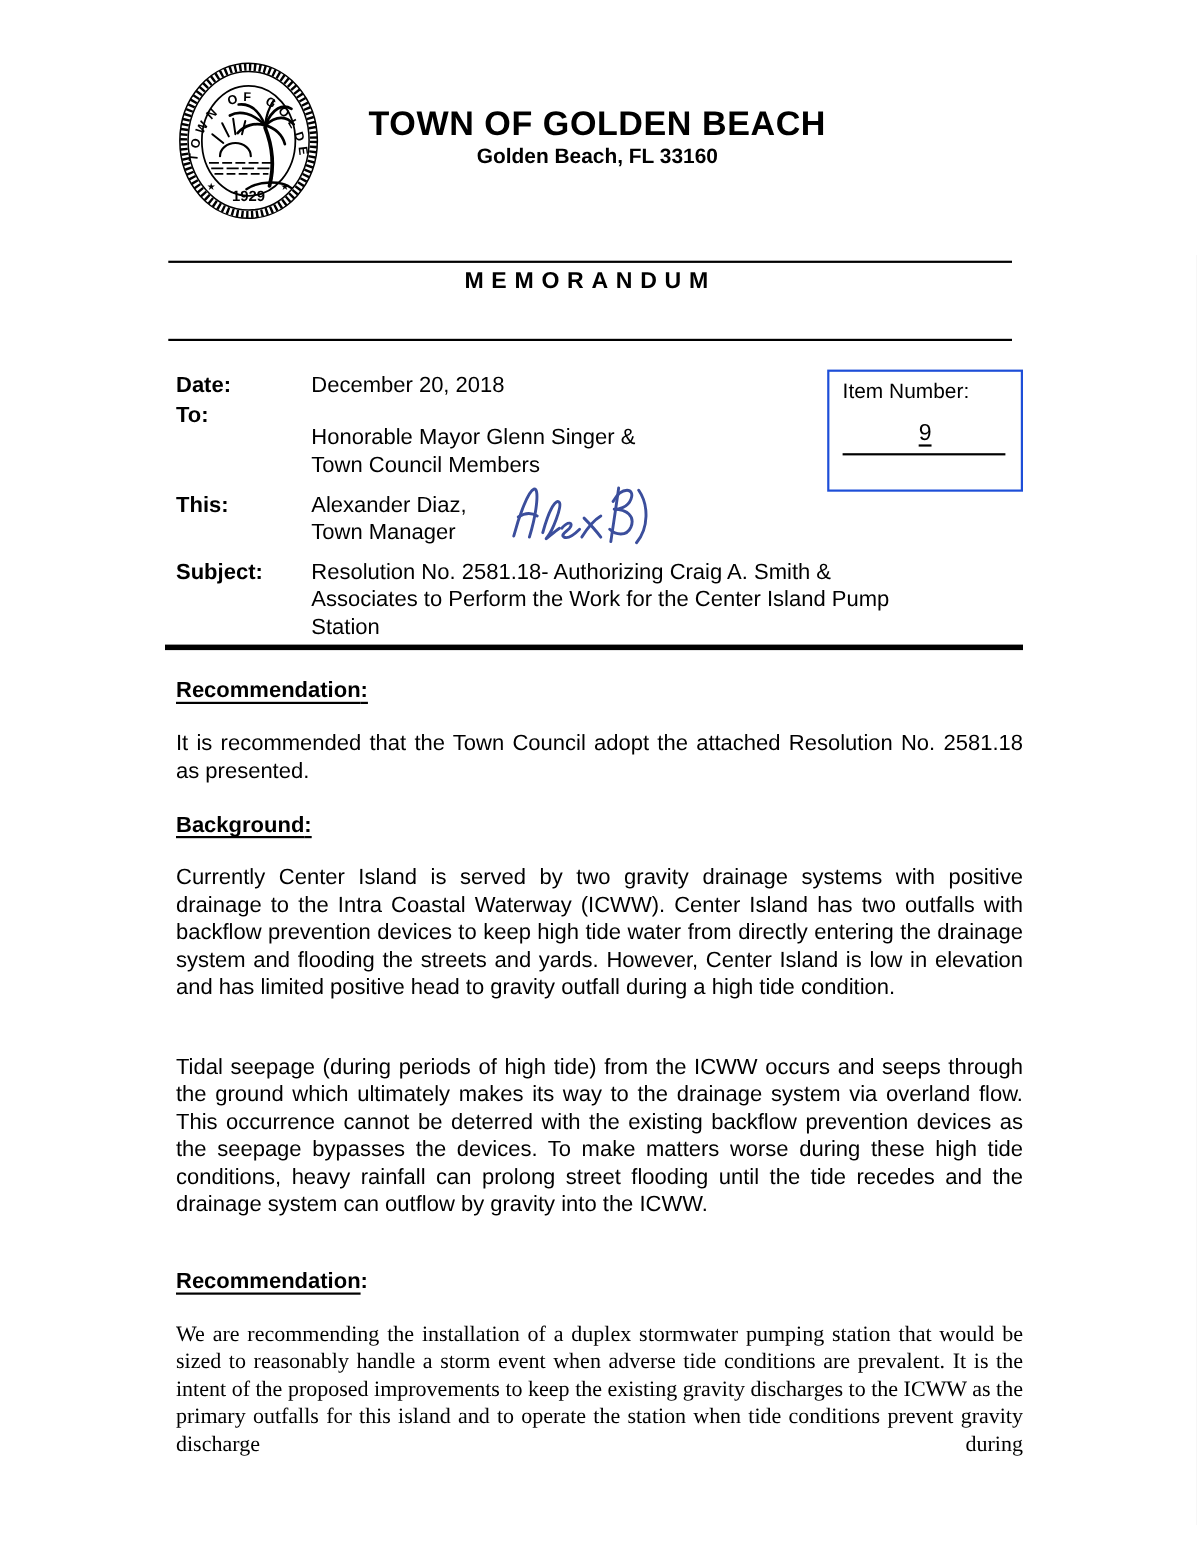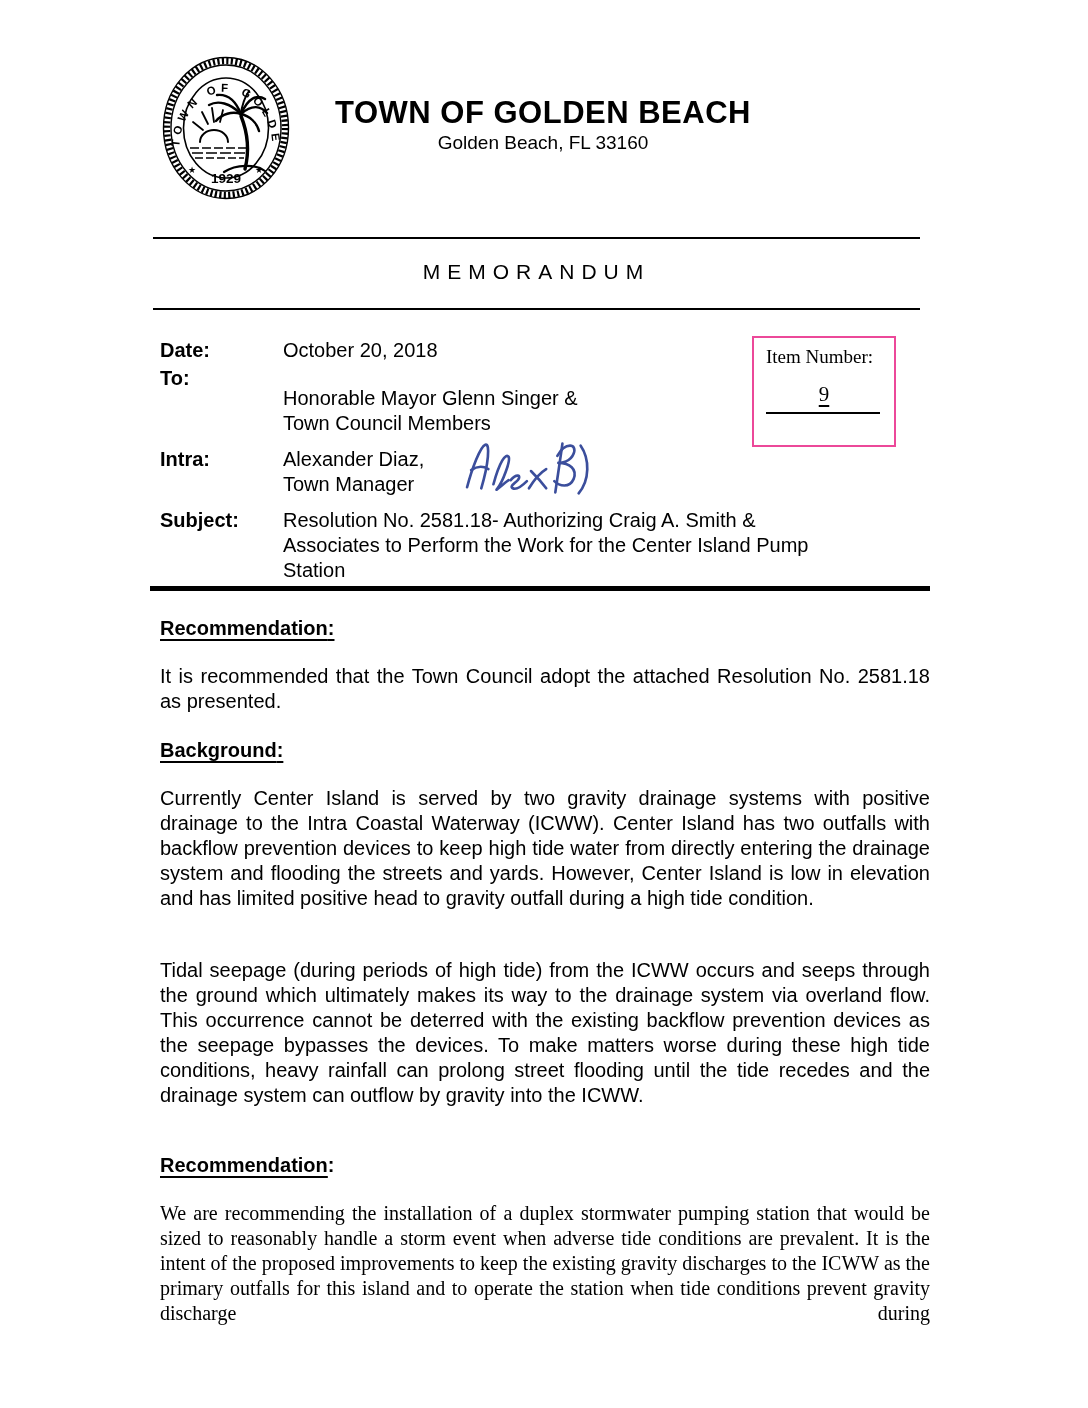--- a/index.html
+++ b/index.html
@@ -10,32 +10,32 @@
     margin:0 auto;
     font-family:"Liberation Sans", sans-serif;
     color:#000;
     overflow:hidden;
   }
   
   .seal{position:absolute;left:162px;top:56px;width:128px;height:144px;}
   .hdr{position:absolute;left:293px;top:96px;width:500px;text-align:center;}
   .hdr-title{font-size:31px;font-weight:bold;letter-spacing:.5px;line-height:34px;}
   .hdr-addr{font-size:19px;font-weight:bold;line-height:26px;margin-top:5px;}
-  .hdr-addr2{font-size:19px;font-weight:normal;line-height:26px;}
+  .hdr-addr2{font-size:19px;font-weight:bold;line-height:26px;}
   .rule-thin{position:absolute;left:153px;width:767px;height:2px;background:#000;}
   .memo-title{
-    position:absolute;left:153px;top:260px;width:767px;
-    text-align:center;font-size:21px;font-weight:normal;letter-spacing:7px;
+    position:absolute;left:153px;top:244px;width:767px;
+    text-align:center;font-size:21px;font-weight:bold;letter-spacing:7px;
   }
   
   .lbl{position:absolute;left:160px;font-size:20px;font-weight:bold;line-height:25px;}
   .val{position:absolute;left:283px;font-size:20px;line-height:25px;white-space:pre-line;}
   .val-bold{font-weight:normal;}
   
-  .item-box{position:absolute;left:752px;top:336px;width:144px;height:111px;border:2px solid #ec4899;box-sizing:border-box;font-family:Liberation Serif, serif;}
+  .item-box{position:absolute;left:752px;top:336px;width:178px;height:111px;border:2px solid #1d4ed8;box-sizing:border-box;}
   .item-label{position:absolute;left:12px;top:8px;font-size:19px;}
   .item-line{position:absolute;left:12px;right:14px;top:74px;height:2px;background:#000;}
   .item-value{
     position:absolute;left:0;right:0;top:44px;text-align:center;
     font-size:21px;text-decoration:underline;text-underline-offset:4px;text-decoration-thickness:2px;
   }
   
   .signature{position:absolute;left:462px;top:434px;width:142px;height:68px;}
   
   .rule-thick{position:absolute;left:150px;top:586px;width:780px;height:5px;background:#000;}
@@ -98,27 +98,27 @@
   <div class="hdr">
     <div class="hdr-title">TOWN OF GOLDEN BEACH</div>
     <div class="hdr-addr2">Golden Beach, FL  33160</div>
   </div>
 
   <div class="rule-thin" style="top:237px"></div>
   <div class="memo-title">MEMORANDUM</div>
   <div class="rule-thin" style="top:308px"></div>
 
   <div class="lbl" style="top:338px">Date:</div>
-  <div class="val" style="top:338px">October 20, 2018</div>
+  <div class="val" style="top:338px">December 20, 2018</div>
 
   <div class="lbl" style="top:366px">To:</div>
   <div class="val" style="top:386px">Honorable Mayor Glenn Singer &amp;
 Town Council Members</div>
 
-  <div class="lbl" style="top:447px">Intra:</div>
+  <div class="lbl" style="top:447px">This:</div>
   <div class="val" style="top:447px">Alexander Diaz,
 Town Manager</div>
 
   <div class="lbl" style="top:508px">Subject:</div>
   <div class="val val-bold" style="top:508px">Resolution No. 2581.18- Authorizing Craig A. Smith &amp;
 Associates to Perform the Work for the Center Island Pump
 Station</div>
 
   <div class="item-box">
     <div class="item-label">Item Number:</div>

